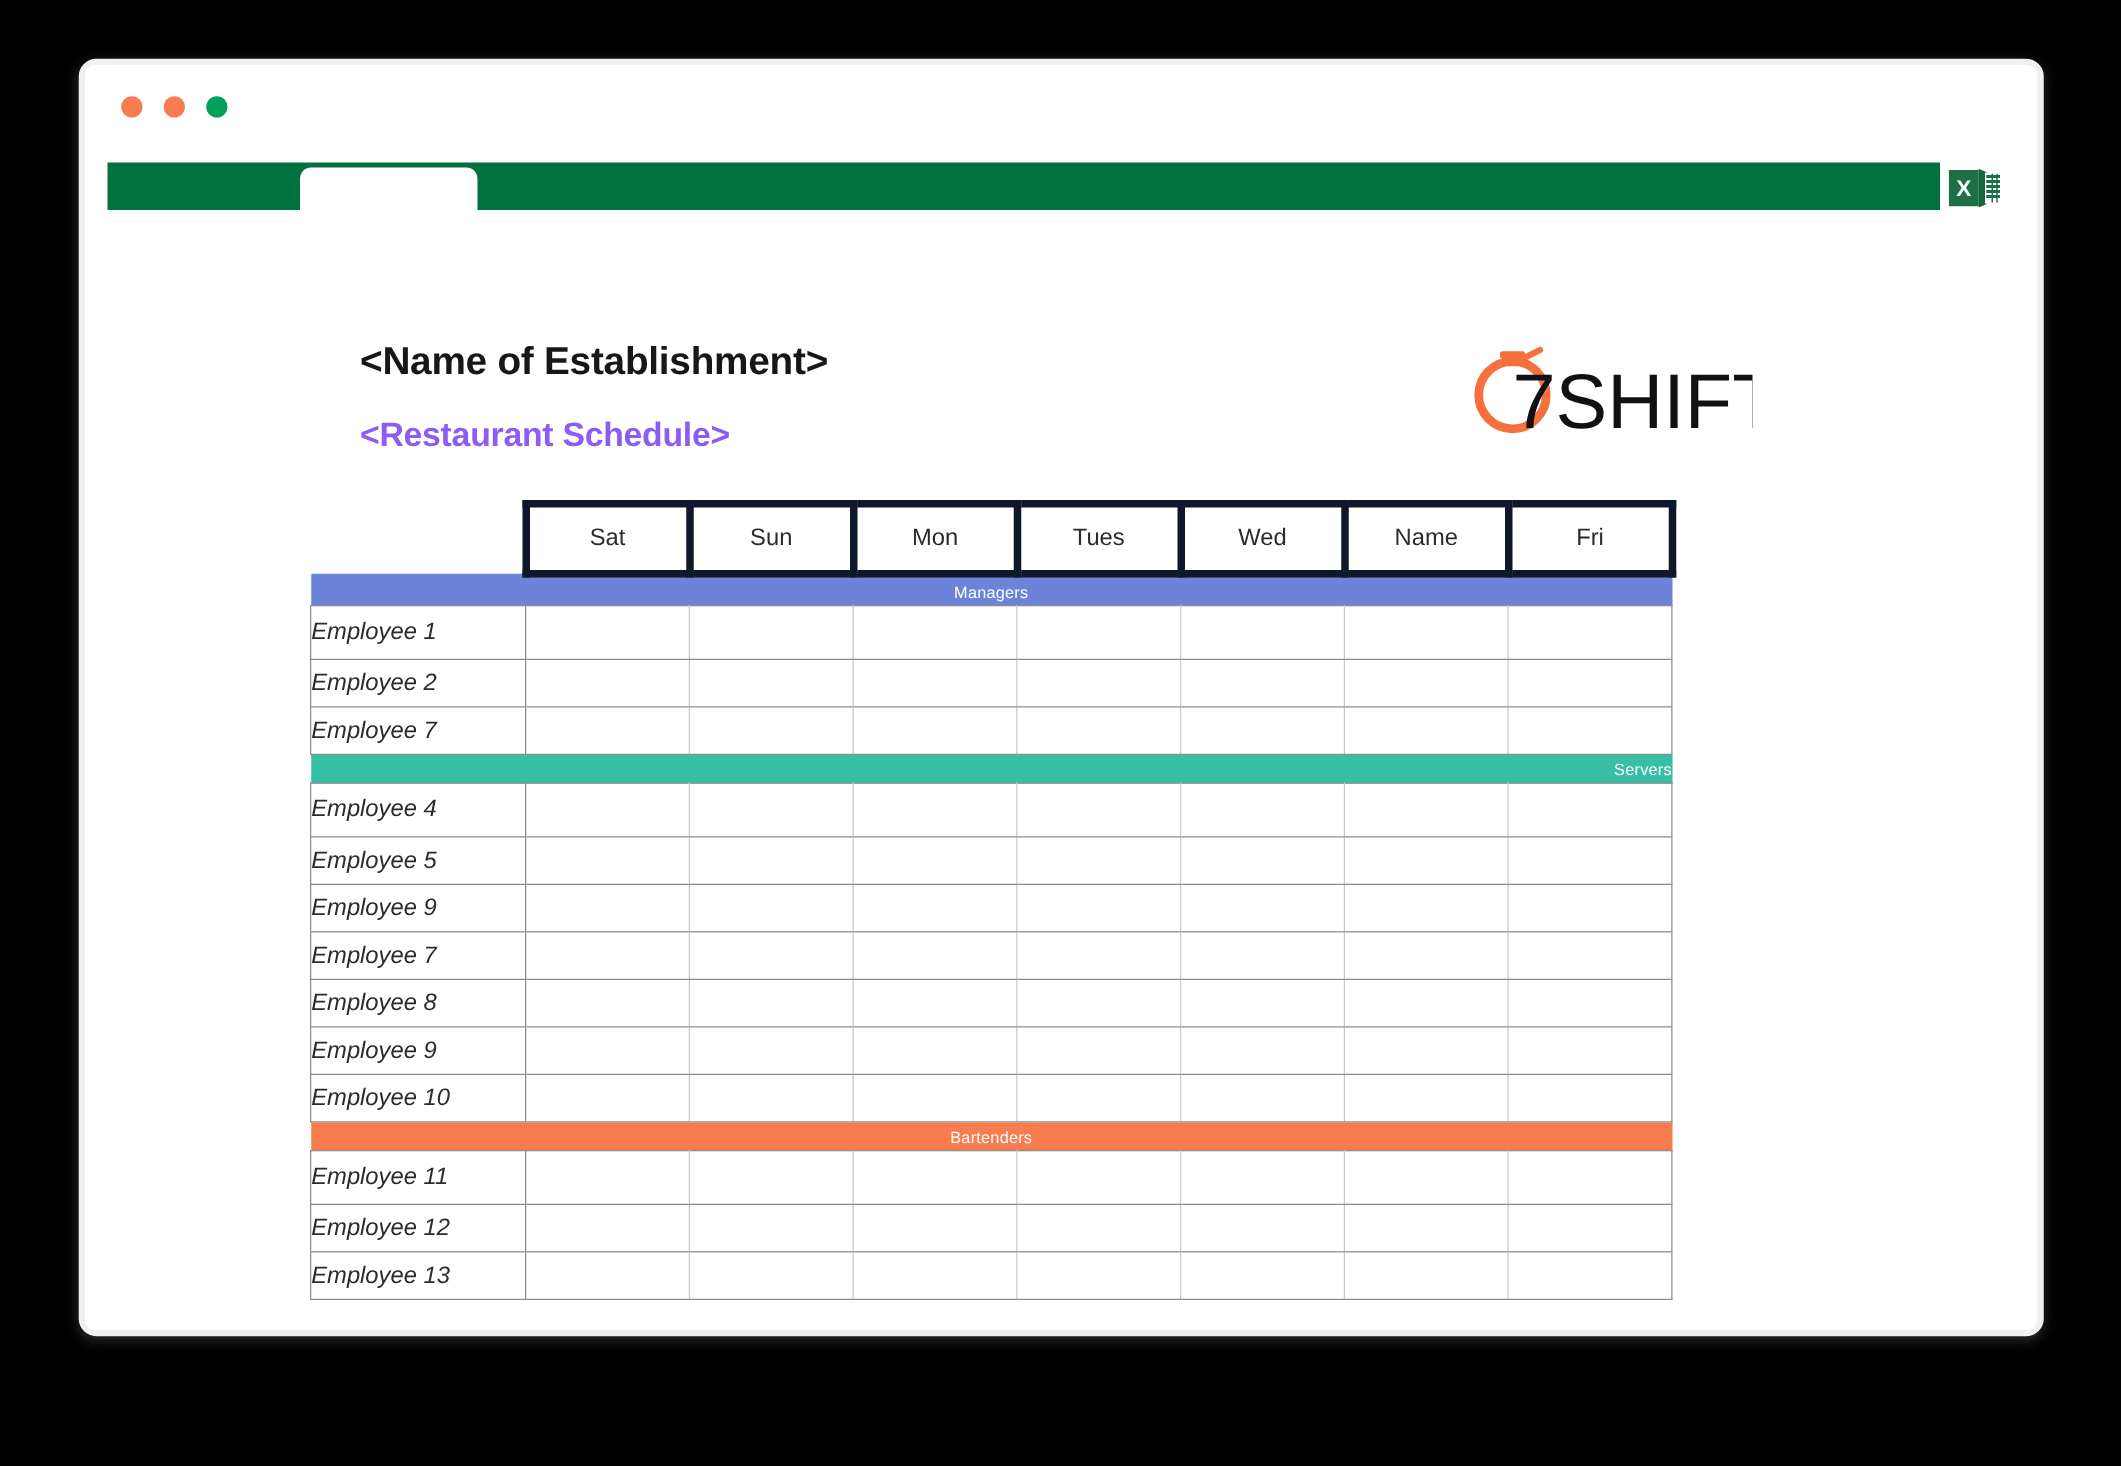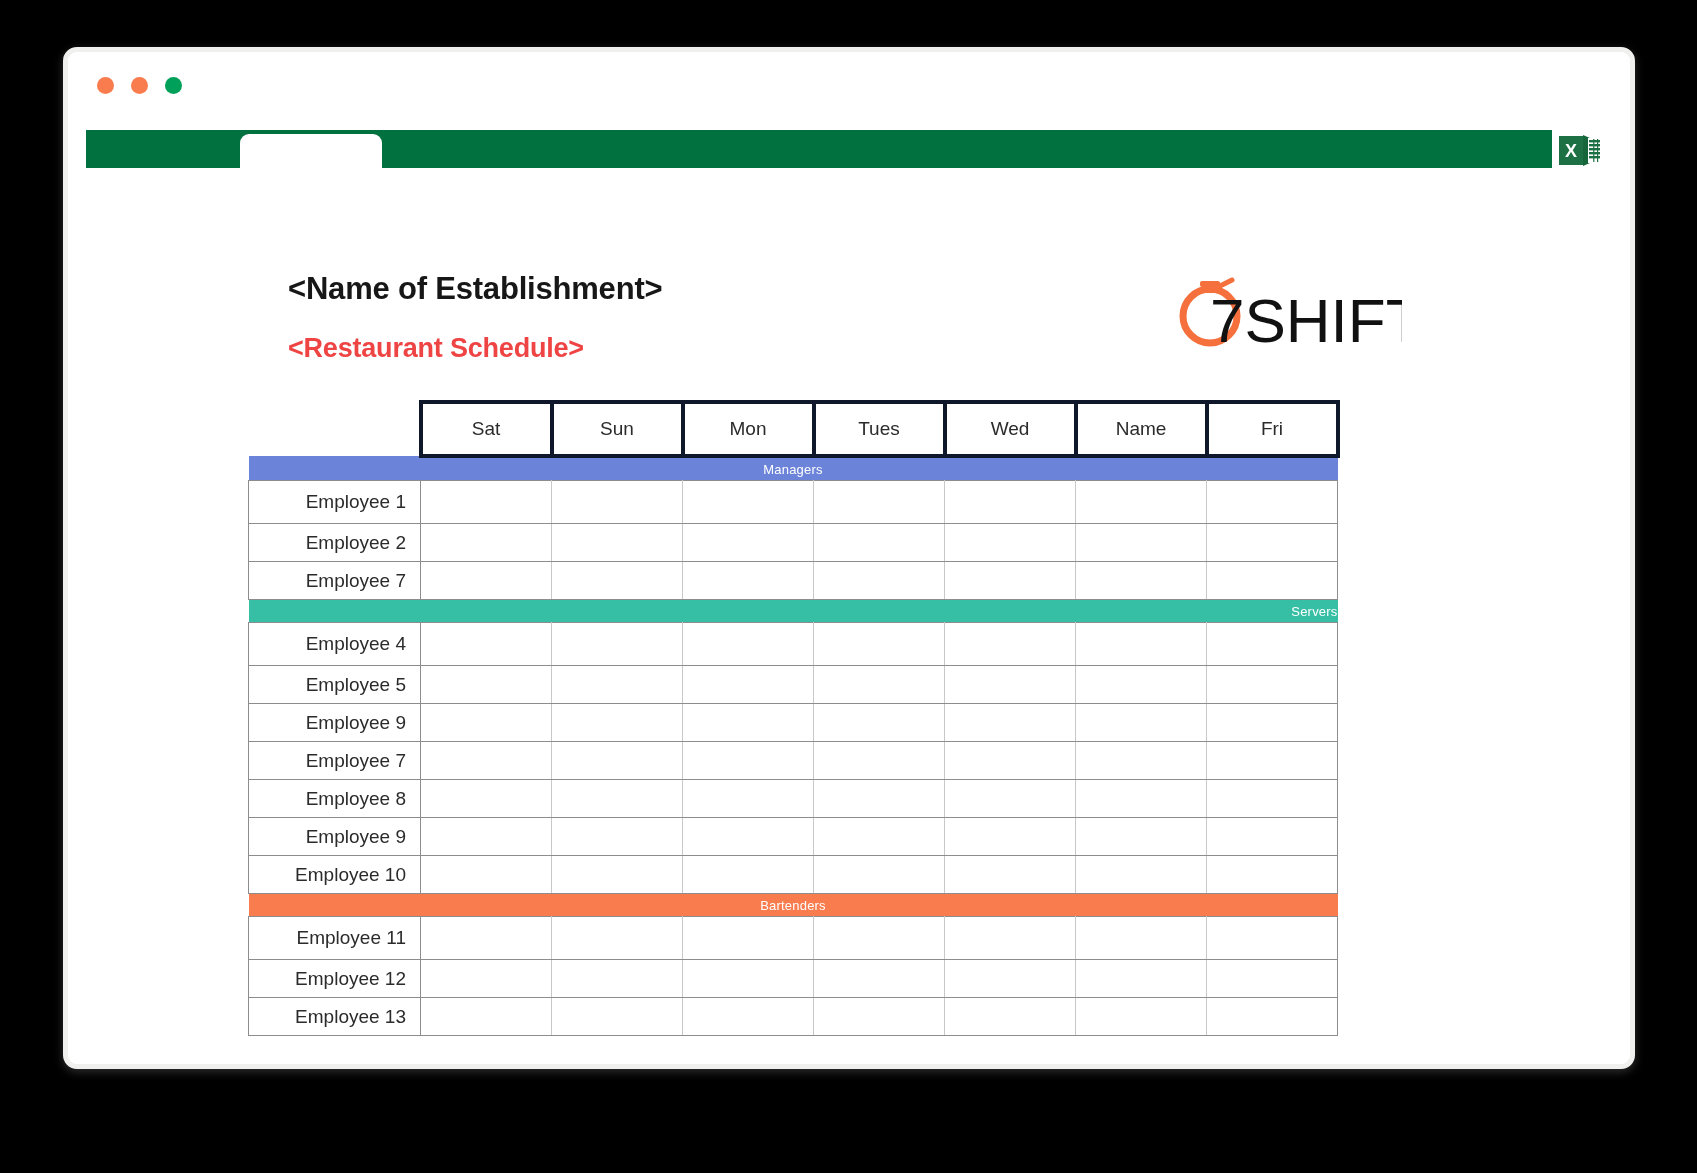--- a/index.html
+++ b/index.html
@@ -110,21 +110,21 @@
     font-size: 31px;
     font-weight: bold;
     color: #171717;
     letter-spacing: -0.2px;
     line-height: 1.15;
     white-space: nowrap;
   }
   .title-sub {
     font-size: 27px;
     font-weight: bold;
-    color: #ef4444;
+    color: #8b5cf6;
     letter-spacing: -0.2px;
     margin-top: 26px;
     white-space: nowrap;
   }
 
   
   .logo {
     position: absolute;
     left: 1104px;
     top: 102px;
@@ -143,21 +143,21 @@
     border-collapse: collapse;
     width: 1090px;
     table-layout: fixed;
   }
   table.schedule col.namecol { width: 172px; }
   table.schedule col.daycol  { width: 131px; }
 
   .schedule th.day {
     height: 48px;
     background: #ffffff;
-    border: 4px solid #0f172a;
+    border: 6px solid #0f172a;
     font-size: 19px;
     font-weight: normal;
     color: #2b2b2b;
     text-align: center;
     vertical-align: middle;
   }
   .schedule th.corner {
     border: none;
     background: transparent;
   }
@@ -178,26 +178,27 @@
     height: 37px;
     border: 1px solid #8d8d8d;
     border-top-color: #8d8d8d;
     border-bottom-color: #8d8d8d;
     border-left-color: #c9c9c9;
     border-right-color: #c9c9c9;
     background: #ffffff;
     padding: 0;
   }
   .emp-row td.name {
-    text-align: right;
+    text-align: left;
     padding-right: 14px;
     font-size: 19px;
     color: #2b2b2b;
     border-left-color: #8d8d8d;
     border-right-color: #8d8d8d;
+    font-style: italic;
   }
   .emp-row td.last-day {
     border-right-color: #8d8d8d;
   }
   .emp-row.first-of-section td {
     height: 42px;
   }
 
   .schedule tr.emp-row td.name { vertical-align: middle; }
 </style>

